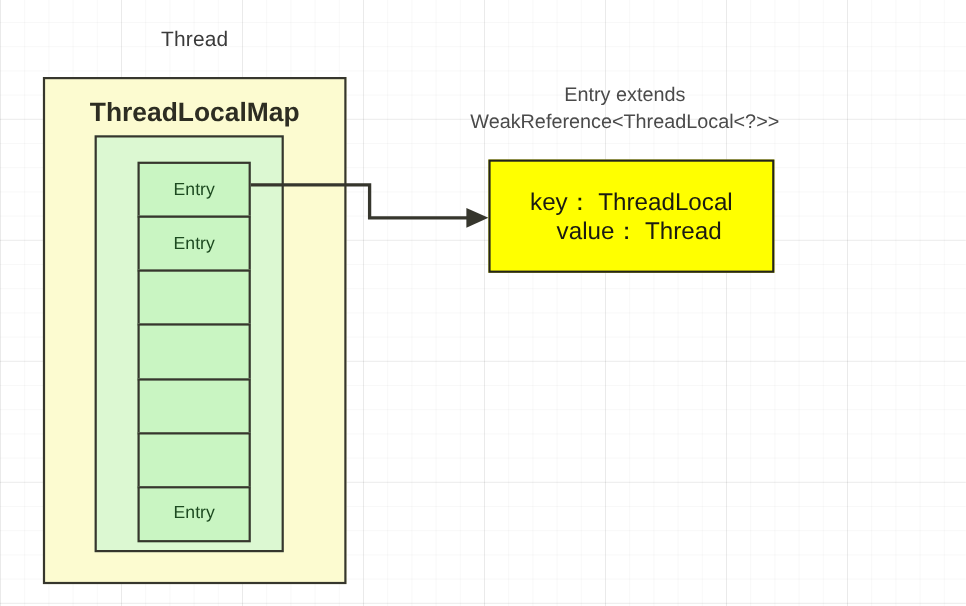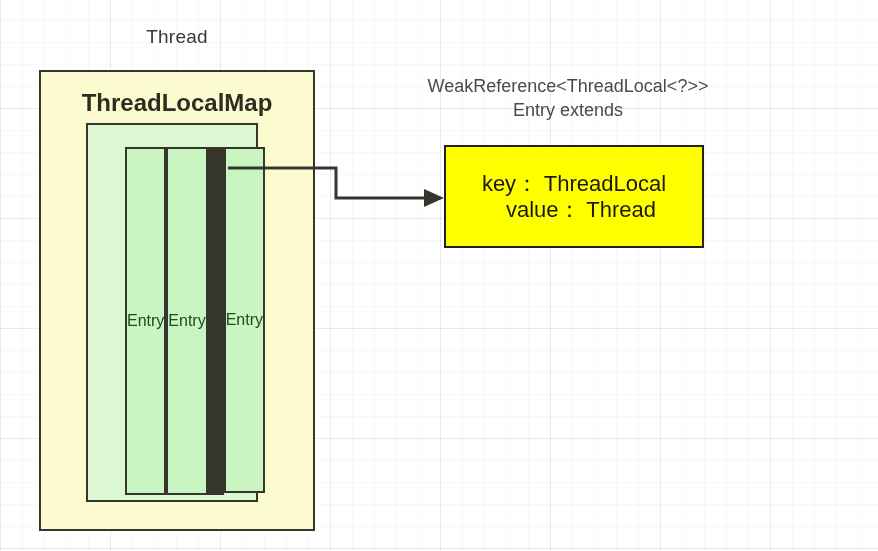--- a/index.html
+++ b/index.html
@@ -81,21 +81,21 @@
   }
 
   
   .entry-column {
     position: absolute;
     left: 125px;
     top: 147px;
     width: 103px;
     height: 346px;
     display: flex;
-    flex-direction: row;
+    flex-direction: column;
   }
   .entry-cell {
     flex: 1 1 0;
     background: #c9f5c2;
     border: 2px solid #36362d;
     box-sizing: border-box;
     margin-bottom: -2px;
     display: flex;
     align-items: center;
     justify-content: center;
@@ -190,22 +190,22 @@
       <span>Entry</span>
     </div>
   </div>
 
   <svg class="connector" viewBox="0 0 878 551" width="878" height="551">
     <polyline points="228,168 336,168 336,198 434,198" fill="none" stroke="#36362d" stroke-width="3"></polyline>
     <polygon points="444,198 424,189 424,207" fill="#36362d"></polygon>
   </svg>
 
   <div class="entry-caption">
+    <div>Entry extends</div>
     <div>WeakReference&lt;ThreadLocal&lt;?&gt;&gt;</div>
-    <div>Entry extends</div>
   </div>
 
   <div class="entry-detail-box">
     <div class="detail-line">key： ThreadLocal</div>
     <div class="detail-line detail-value">value： Thread</div>
   </div>
 
 </div>
 
 </body></html>

